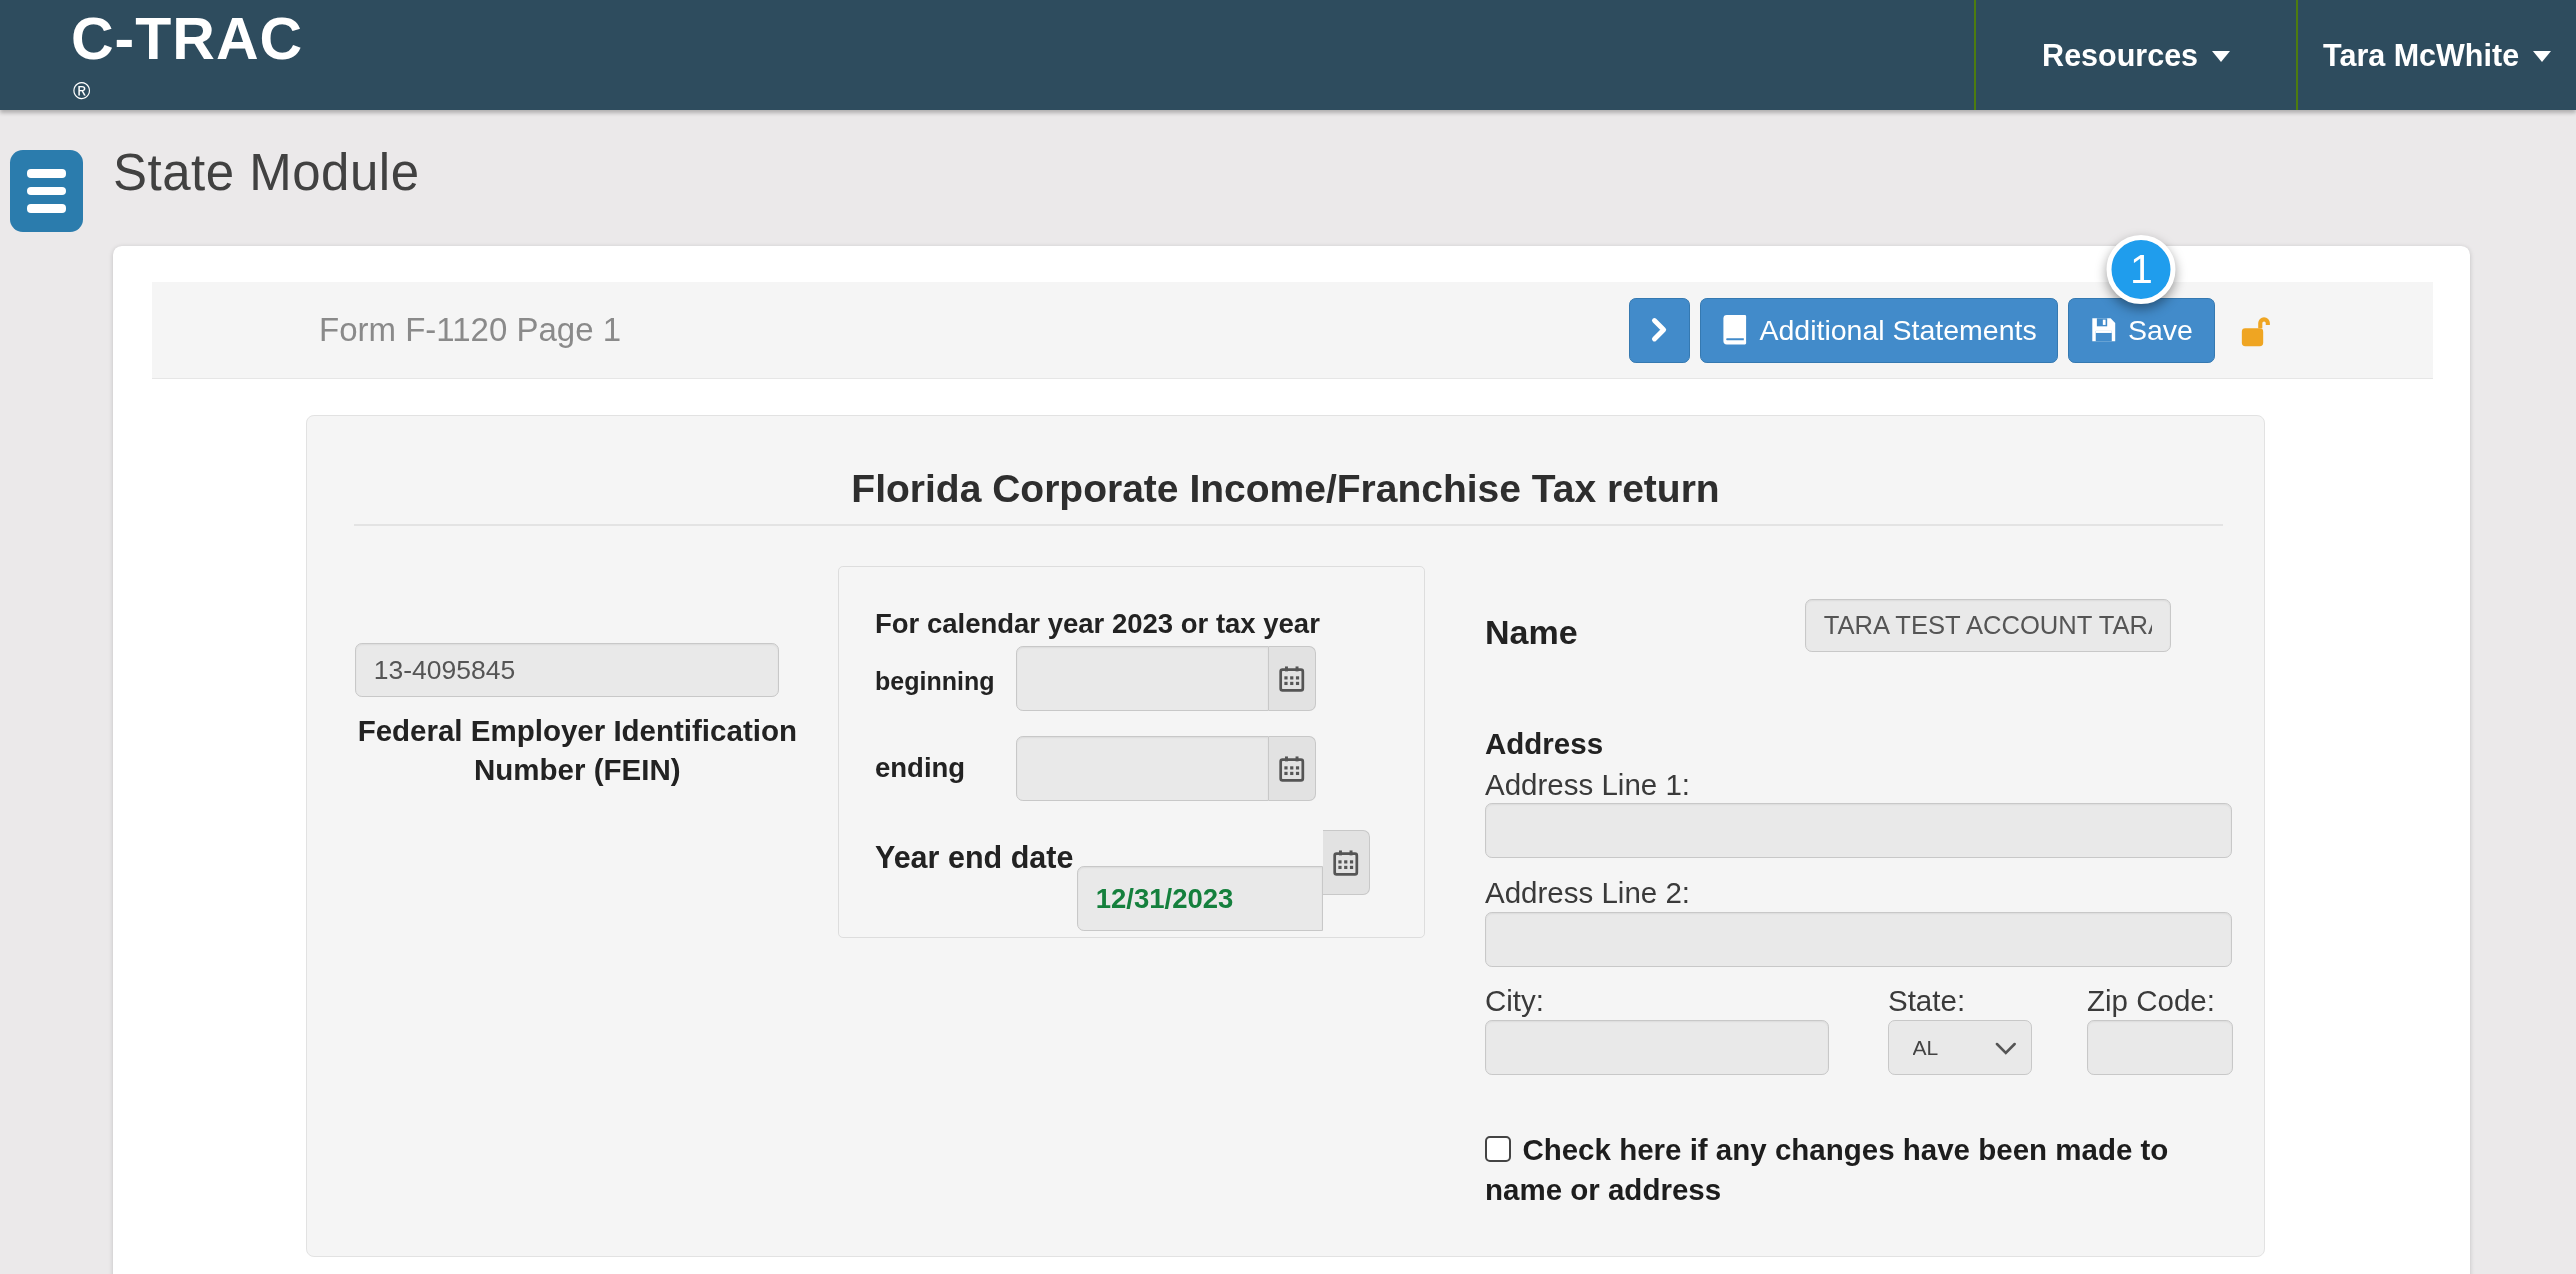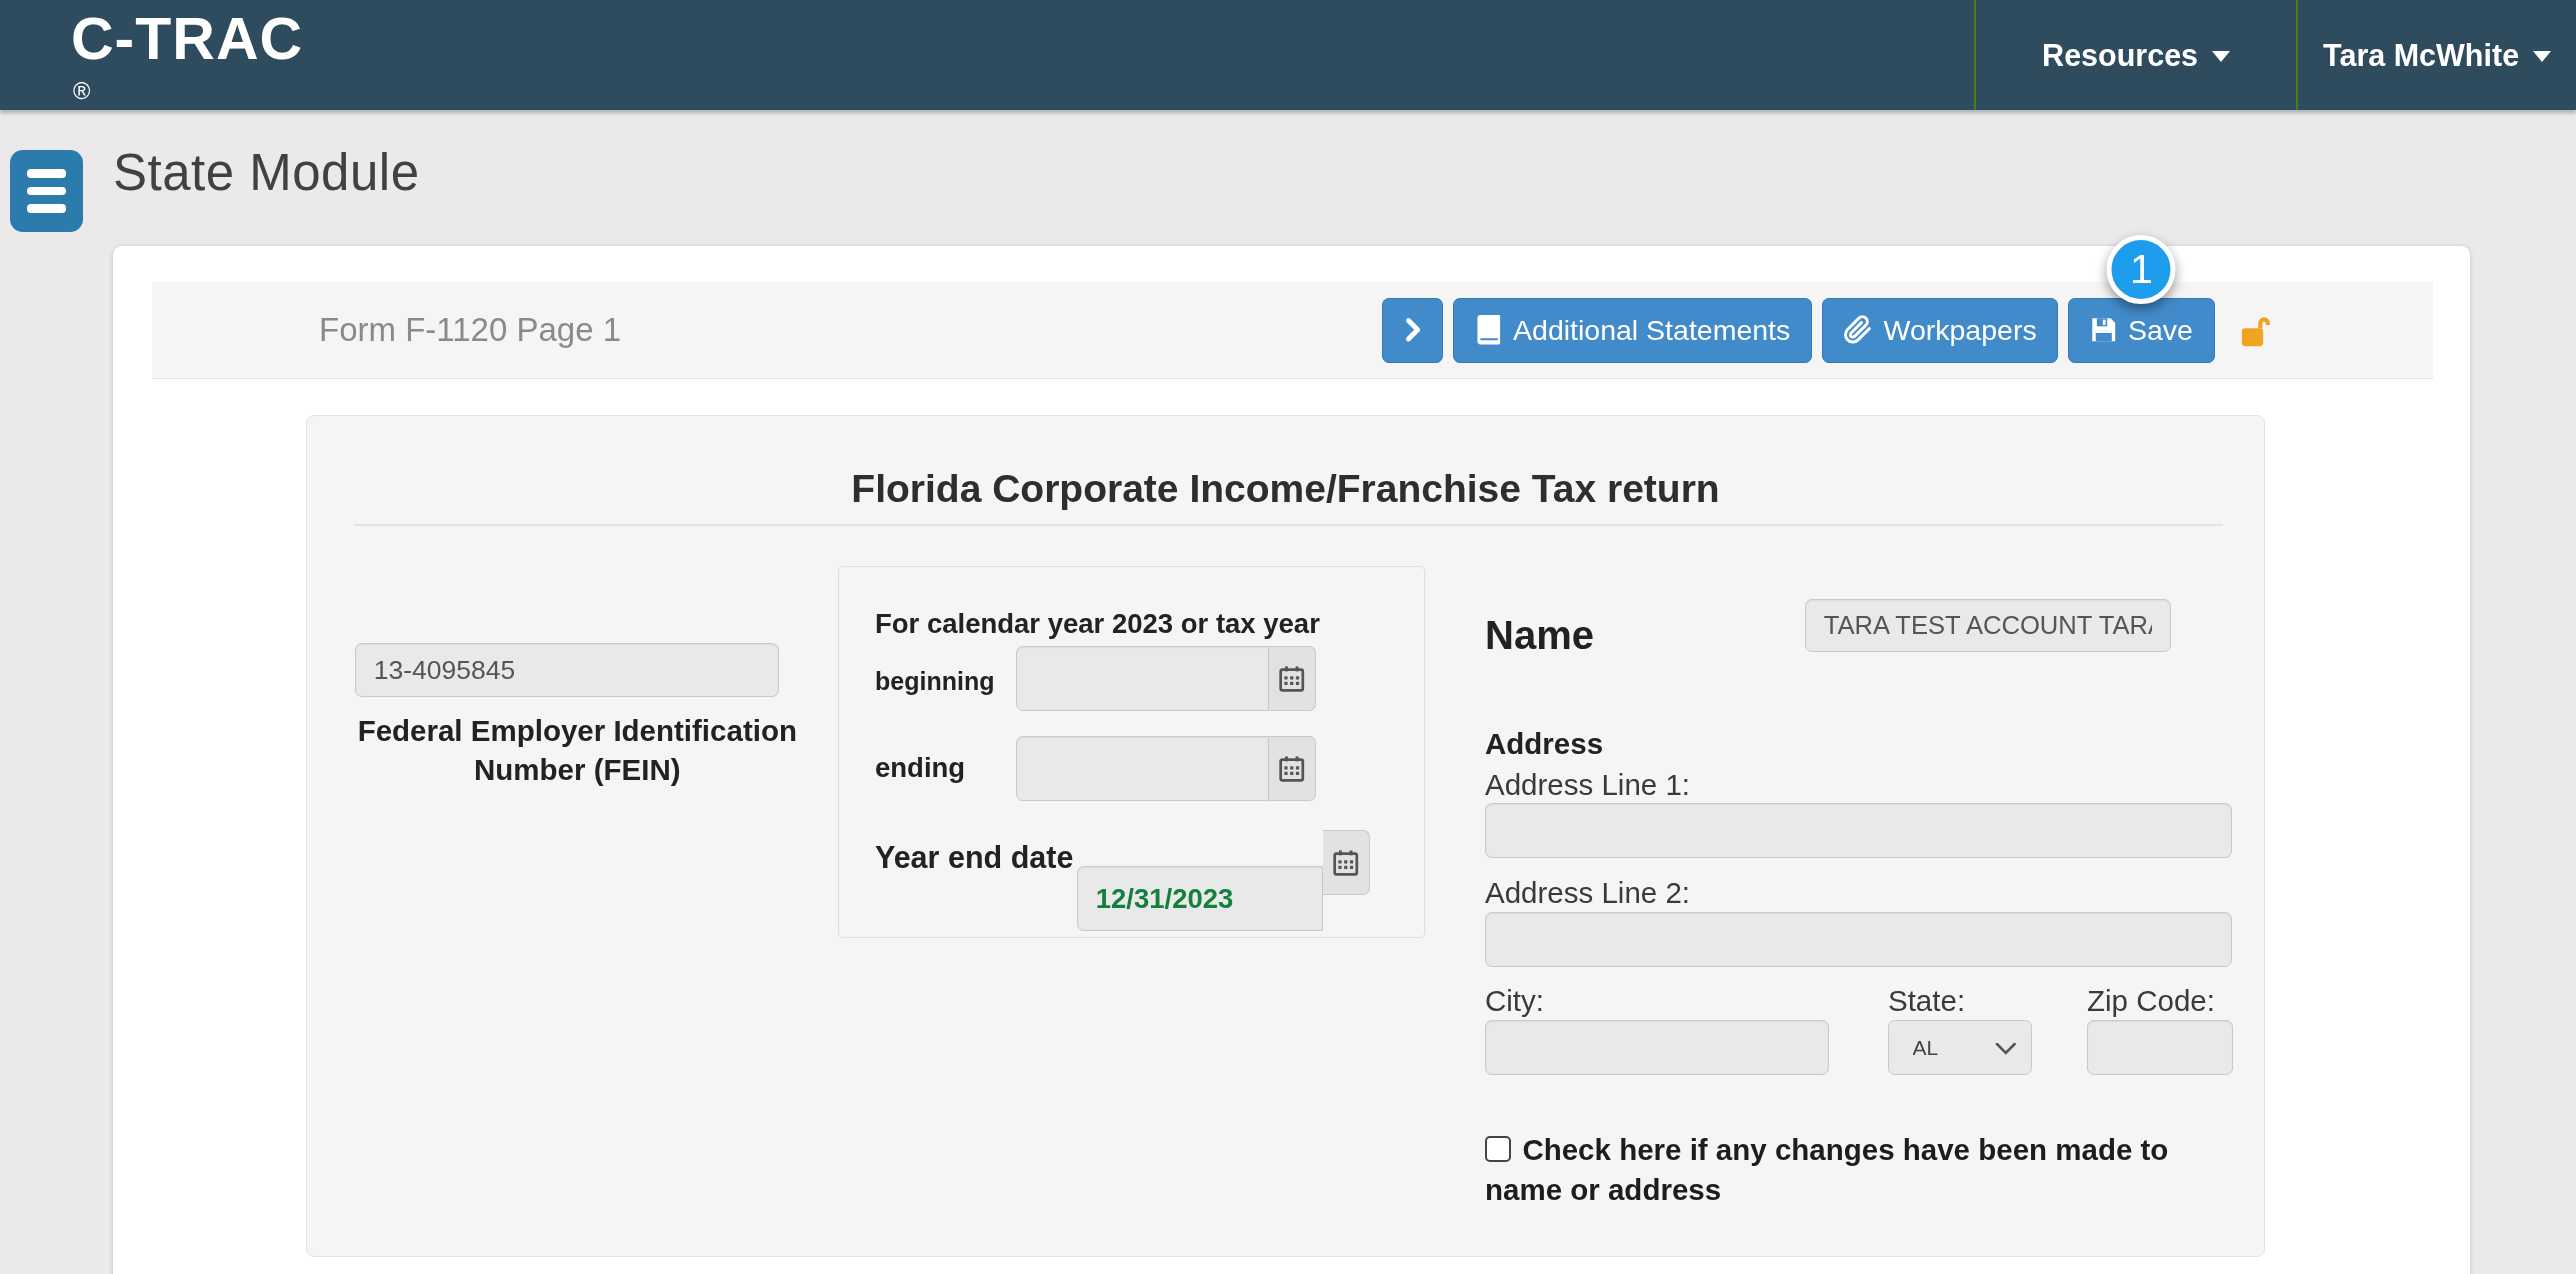--- a/index.html
+++ b/index.html
@@ -205,26 +205,20 @@
       </button>
 
       <button class="btn">
         <svg width="27.5" height="29.5" viewBox="0 0 24 26">
           <path fill="#fff" d="M5 0h16a1 1 0 0 1 1 1v24a1 1 0 0 1-1 1H5a3 3 0 0 1-3-3V3a3 3 0 0 1 3-3z"></path>
           <path fill="#428bca" d="M5 20.5h15v1.8H5a1 1 0 0 1 0-1.8z"></path>
         </svg>
         <span>Additional Statements</span>
       </button>
 
-      <button class="btn">
-        <svg width="29.5" height="29.5" viewBox="0 0 24 24">
-            <path d="M21.44 11.05l-9.19 9.19a6 6 0 0 1-8.49-8.49l9.19-9.19a4 4 0 0 1 5.66 5.66l-9.2 9.19a2 2 0 0 1-2.83-2.83l8.49-8.48" fill="none" stroke="#fff" stroke-width="2.4" stroke-linecap="round" stroke-linejoin="round"></path>
-          </svg>
-        <span>Workpapers</span>
-      </button>
 
       <button class="btn btn-save">
         <span class="annotation-badge">1</span>
         <svg width="27.5" height="27.5" viewBox="0 0 24 24">
           <path fill="#fff" d="M2 2h16l4 4v16H2V2z"></path>
           <rect x="6" y="2" width="9" height="7" fill="#428bca"></rect>
           <rect x="11.2" y="3.2" width="2.4" height="4.6" fill="#fff"></rect>
           <rect x="5" y="13" width="14" height="9" fill="#428bca"></rect>
           <rect x="5" y="13" width="14" height="1.8" fill="#fff"></rect>
         </svg>
@@ -301,21 +295,21 @@
               <rect x="10.7" y="10" width="2.6" height="2.6" fill="#555"></rect>
               <rect x="15.4" y="10" width="2.6" height="2.6" fill="#555"></rect>
             <rect x="6" y="14.5" width="2.6" height="2.6" fill="#555"></rect>
               <rect x="10.7" y="14.5" width="2.6" height="2.6" fill="#555"></rect>
               <rect x="15.4" y="14.5" width="2.6" height="2.6" fill="#555"></rect>
           </svg>
         </span>
       </div>
     </div>
 
-    <div class="name-label bold-label" style="font-size:40px">Name</div>
+    <div class="name-label bold-label" style="font-size:34px">Name</div>
     <div class="name-input-wrap">
       <input class="field-input" value="TARA TEST ACCOUNT TARA TEST A" style="">
     </div>
 
     <div class="address-heading bold-label">Address</div>
 
     <div class="addr1-label plain-label">Address Line 1:</div>
     <div class="addr1-input-wrap">
       <input class="field-input" value="" style="">
     </div>

